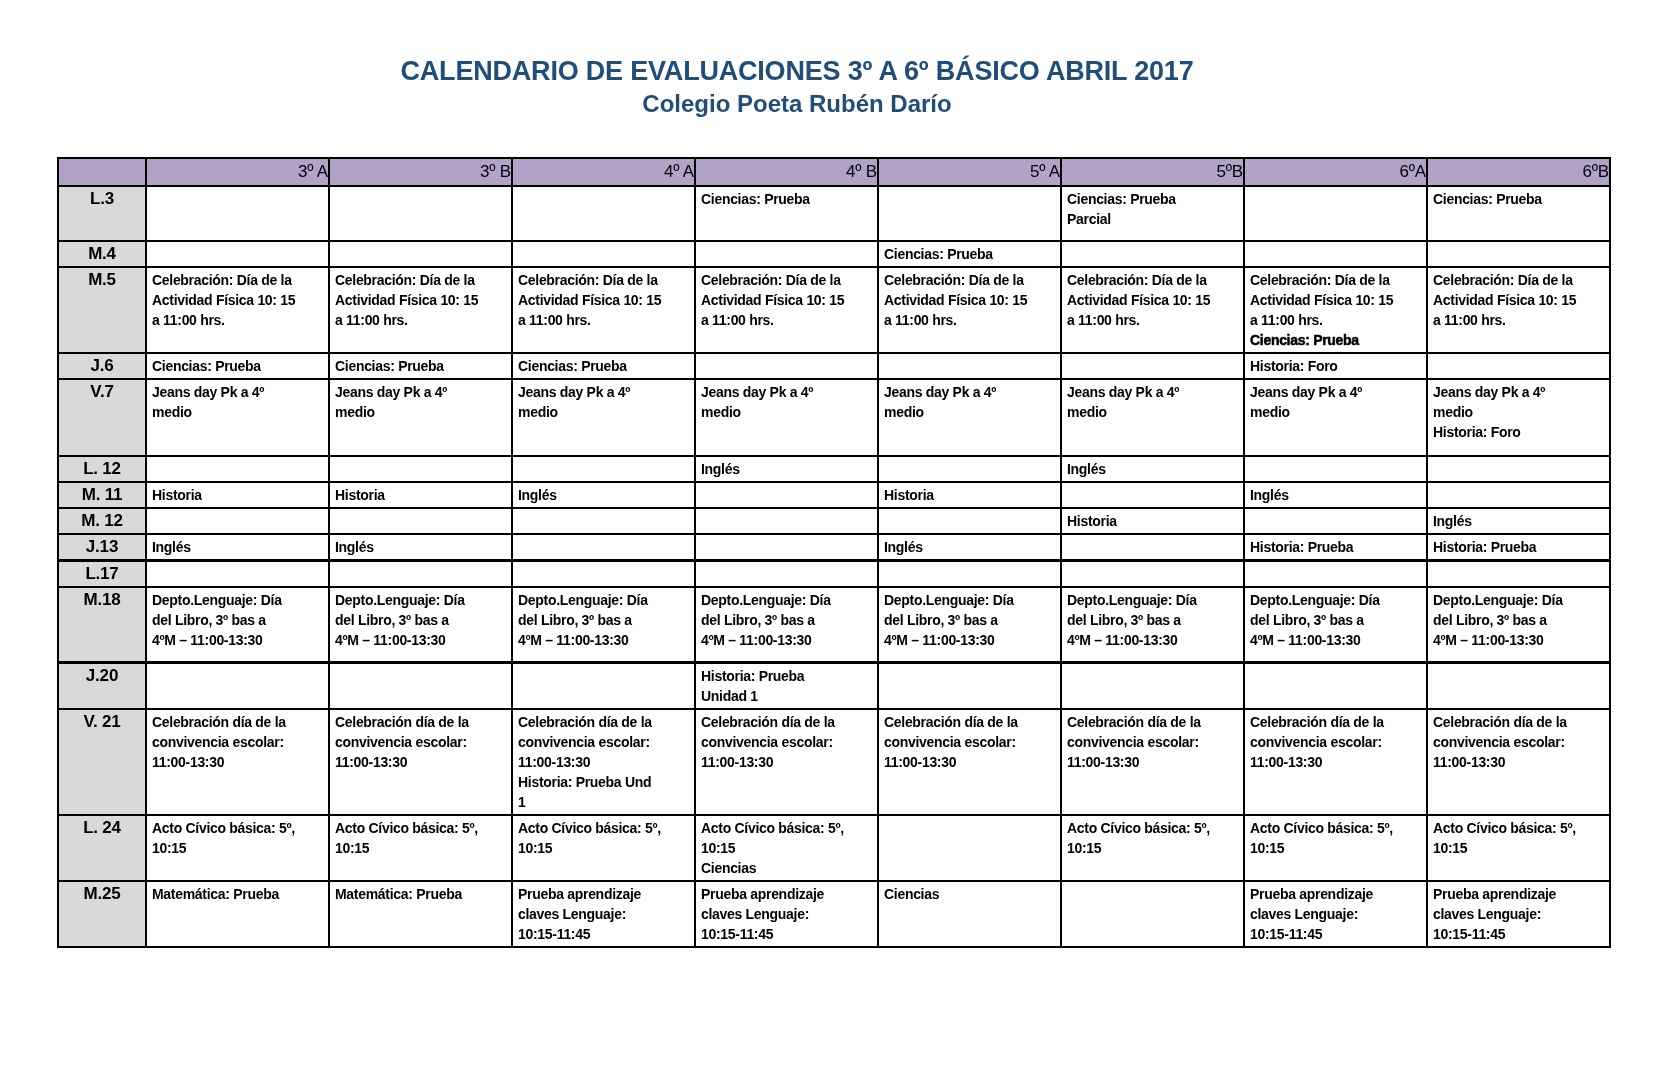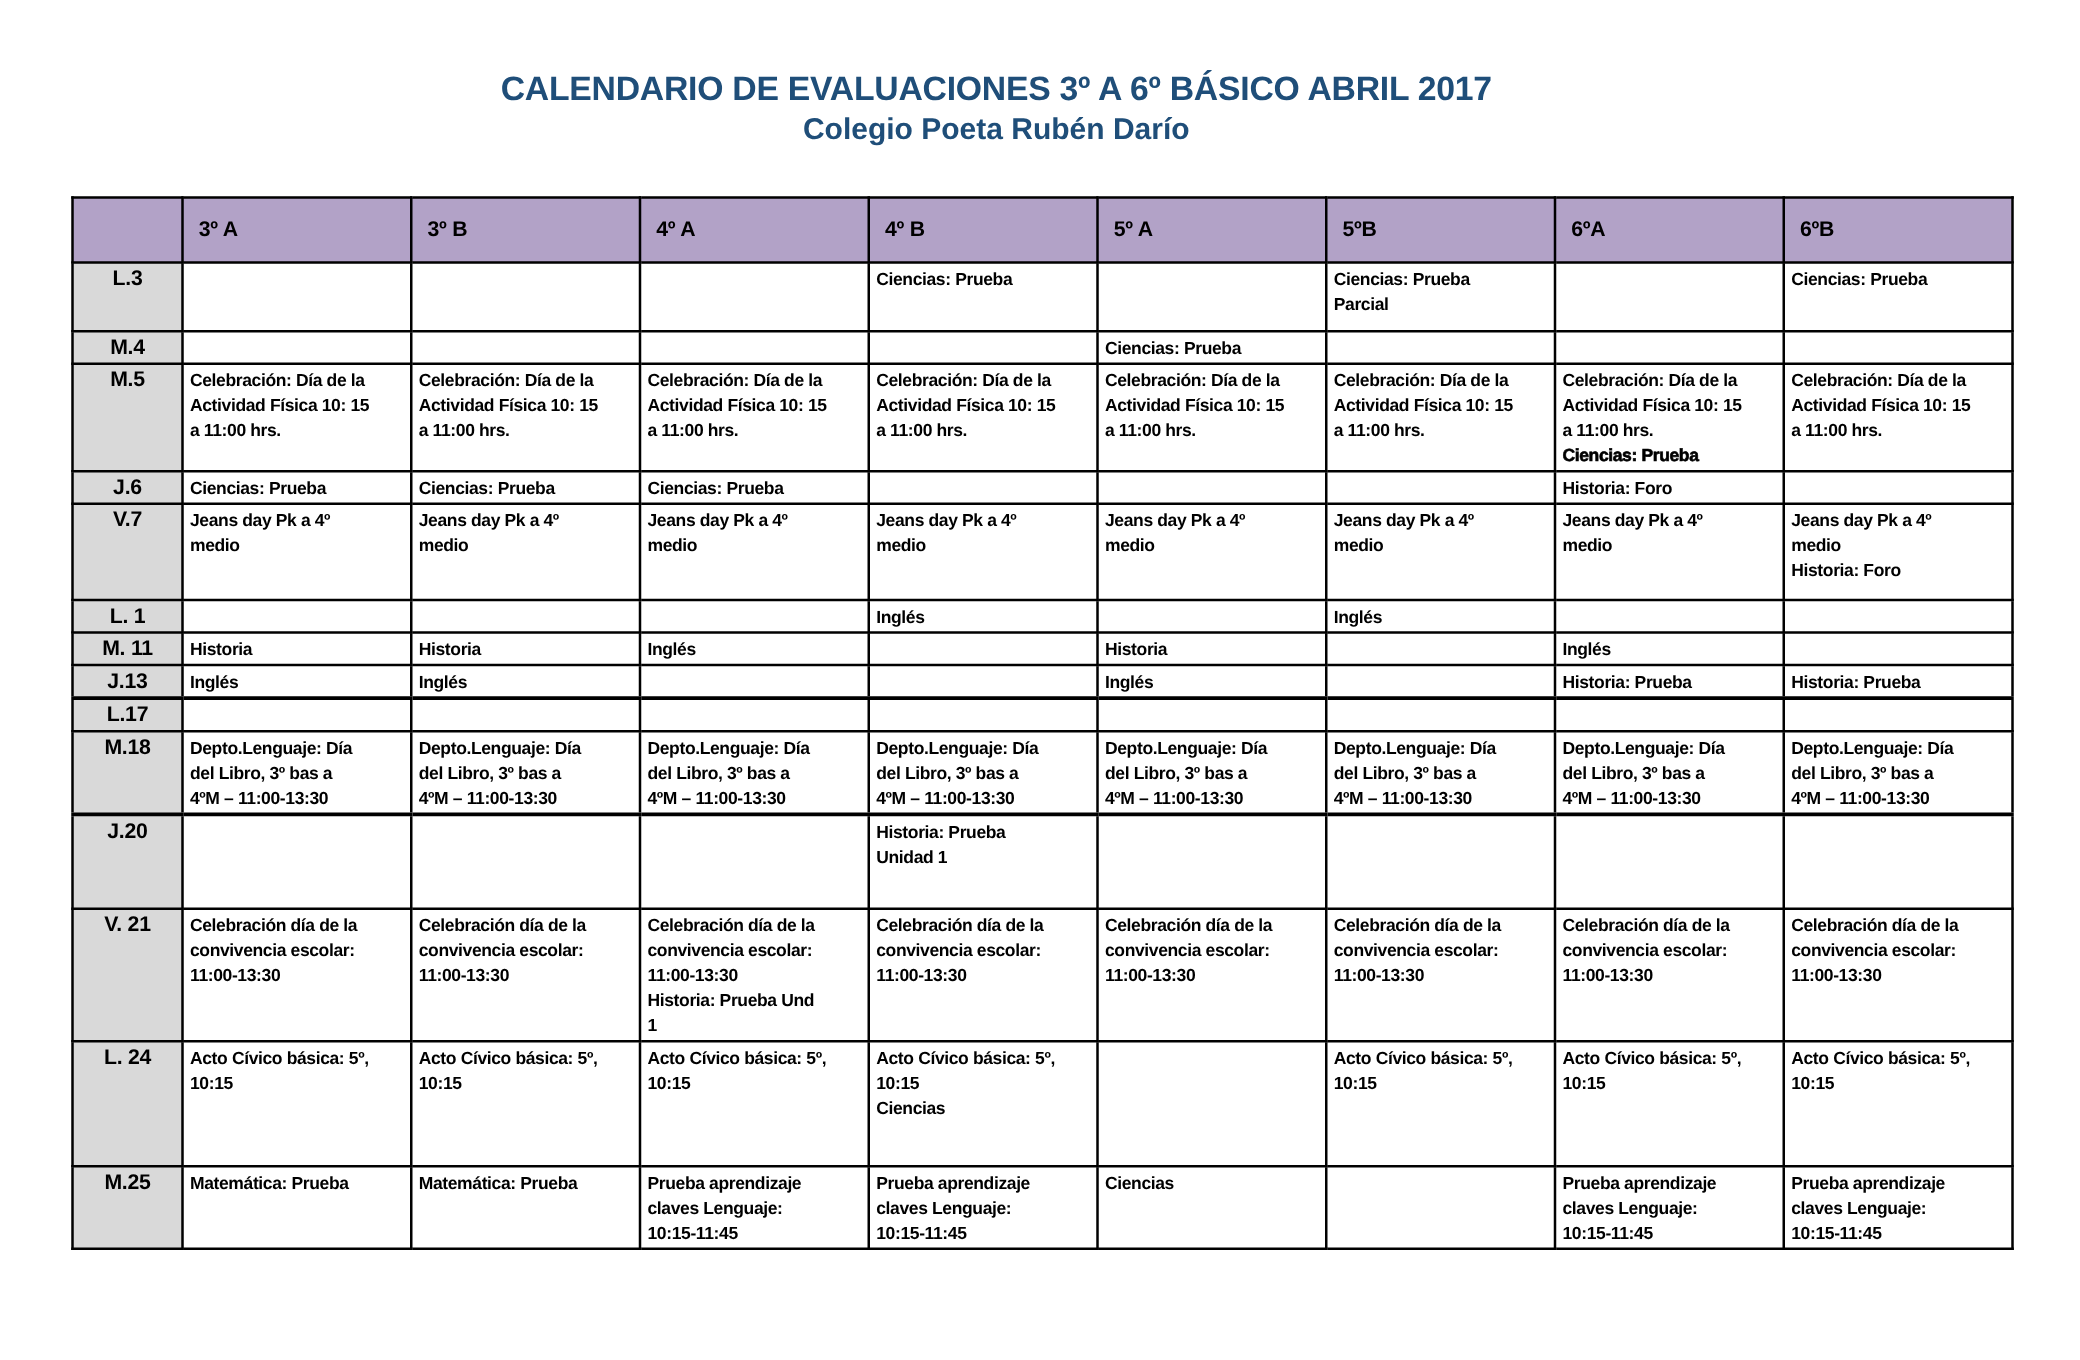--- a/index.html
+++ b/index.html
@@ -13,22 +13,22 @@
   }
   .titles h1 { font-size:27px; margin:0; letter-spacing:-0.2px; }
   .titles h2 { font-size:24px; margin:3px 0 0; }
 
   table.cal {
     position:absolute; left:57px; top:157px; width:1551px;
     border-collapse:collapse; table-layout:fixed;
   }
   .cal th, .cal td { border:2px solid #000; }
   .cal thead th {
-    background:var(--header-bg,#B2A2C7); height:26px; padding:12px;
-    font-size:17px; font-weight:bold; text-align:left; letter-spacing:-0.2px;
+    background:var(--header-bg,#B2A2C7); height:26px; padding:0;
+    font-size:17px; font-weight:normal; text-align:right; letter-spacing:-0.2px;
   }
   .cal td.day {
     background:var(--day-bg,#D9D9D9); text-align:center; vertical-align:top;
     font-size:17px; font-weight:bold; padding-top:2px; letter-spacing:-0.2px;
   }
   .cal td.cell {
     vertical-align:top; padding:2px 5px 2px 5px; background:#fff;
     font-size:14px; font-weight:bold; line-height:20px; letter-spacing:-0.3px;
     white-space:pre-line;
   }
@@ -160,40 +160,51 @@
         <td class="cell"><div>Jeans day Pk a 4º
 medio</div></td>
         <td class="cell"><div>Jeans day Pk a 4º
 medio</div></td>
         <td class="cell"><div>Jeans day Pk a 4º
 medio</div></td>
         <td class="cell"><div>Jeans day Pk a 4º
 medio</div><div>Historia: Foro</div></td>
       </tr>
       <tr>
-        <td class="day">L. 1</td>
+        <td class="day">L. 12</td>
         <td class="cell"></td>
         <td class="cell"></td>
         <td class="cell"></td>
         <td class="cell"><div>Inglés</div></td>
         <td class="cell"></td>
         <td class="cell"><div>Inglés</div></td>
         <td class="cell"></td>
         <td class="cell"></td>
       </tr>
       <tr>
         <td class="day">M. 11</td>
         <td class="cell"><div>Historia</div></td>
         <td class="cell"><div>Historia</div></td>
         <td class="cell"><div>Inglés</div></td>
         <td class="cell"></td>
         <td class="cell"><div>Historia</div></td>
         <td class="cell"></td>
         <td class="cell"><div>Inglés</div></td>
         <td class="cell"></td>
+      </tr>
+      <tr>
+        <td class="day">M. 12</td>
+        <td class="cell"></td>
+        <td class="cell"></td>
+        <td class="cell"></td>
+        <td class="cell"></td>
+        <td class="cell"></td>
+        <td class="cell"><div>Historia</div></td>
+        <td class="cell"></td>
+        <td class="cell"><div>Inglés</div></td>
       </tr>
       <tr class="thick-bottom">
         <td class="day">J.13</td>
         <td class="cell"><div>Inglés</div></td>
         <td class="cell"><div>Inglés</div></td>
         <td class="cell"></td>
         <td class="cell"></td>
         <td class="cell"><div>Inglés</div></td>
         <td class="cell"></td>
         <td class="cell"><div>Historia: Prueba</div></td>

